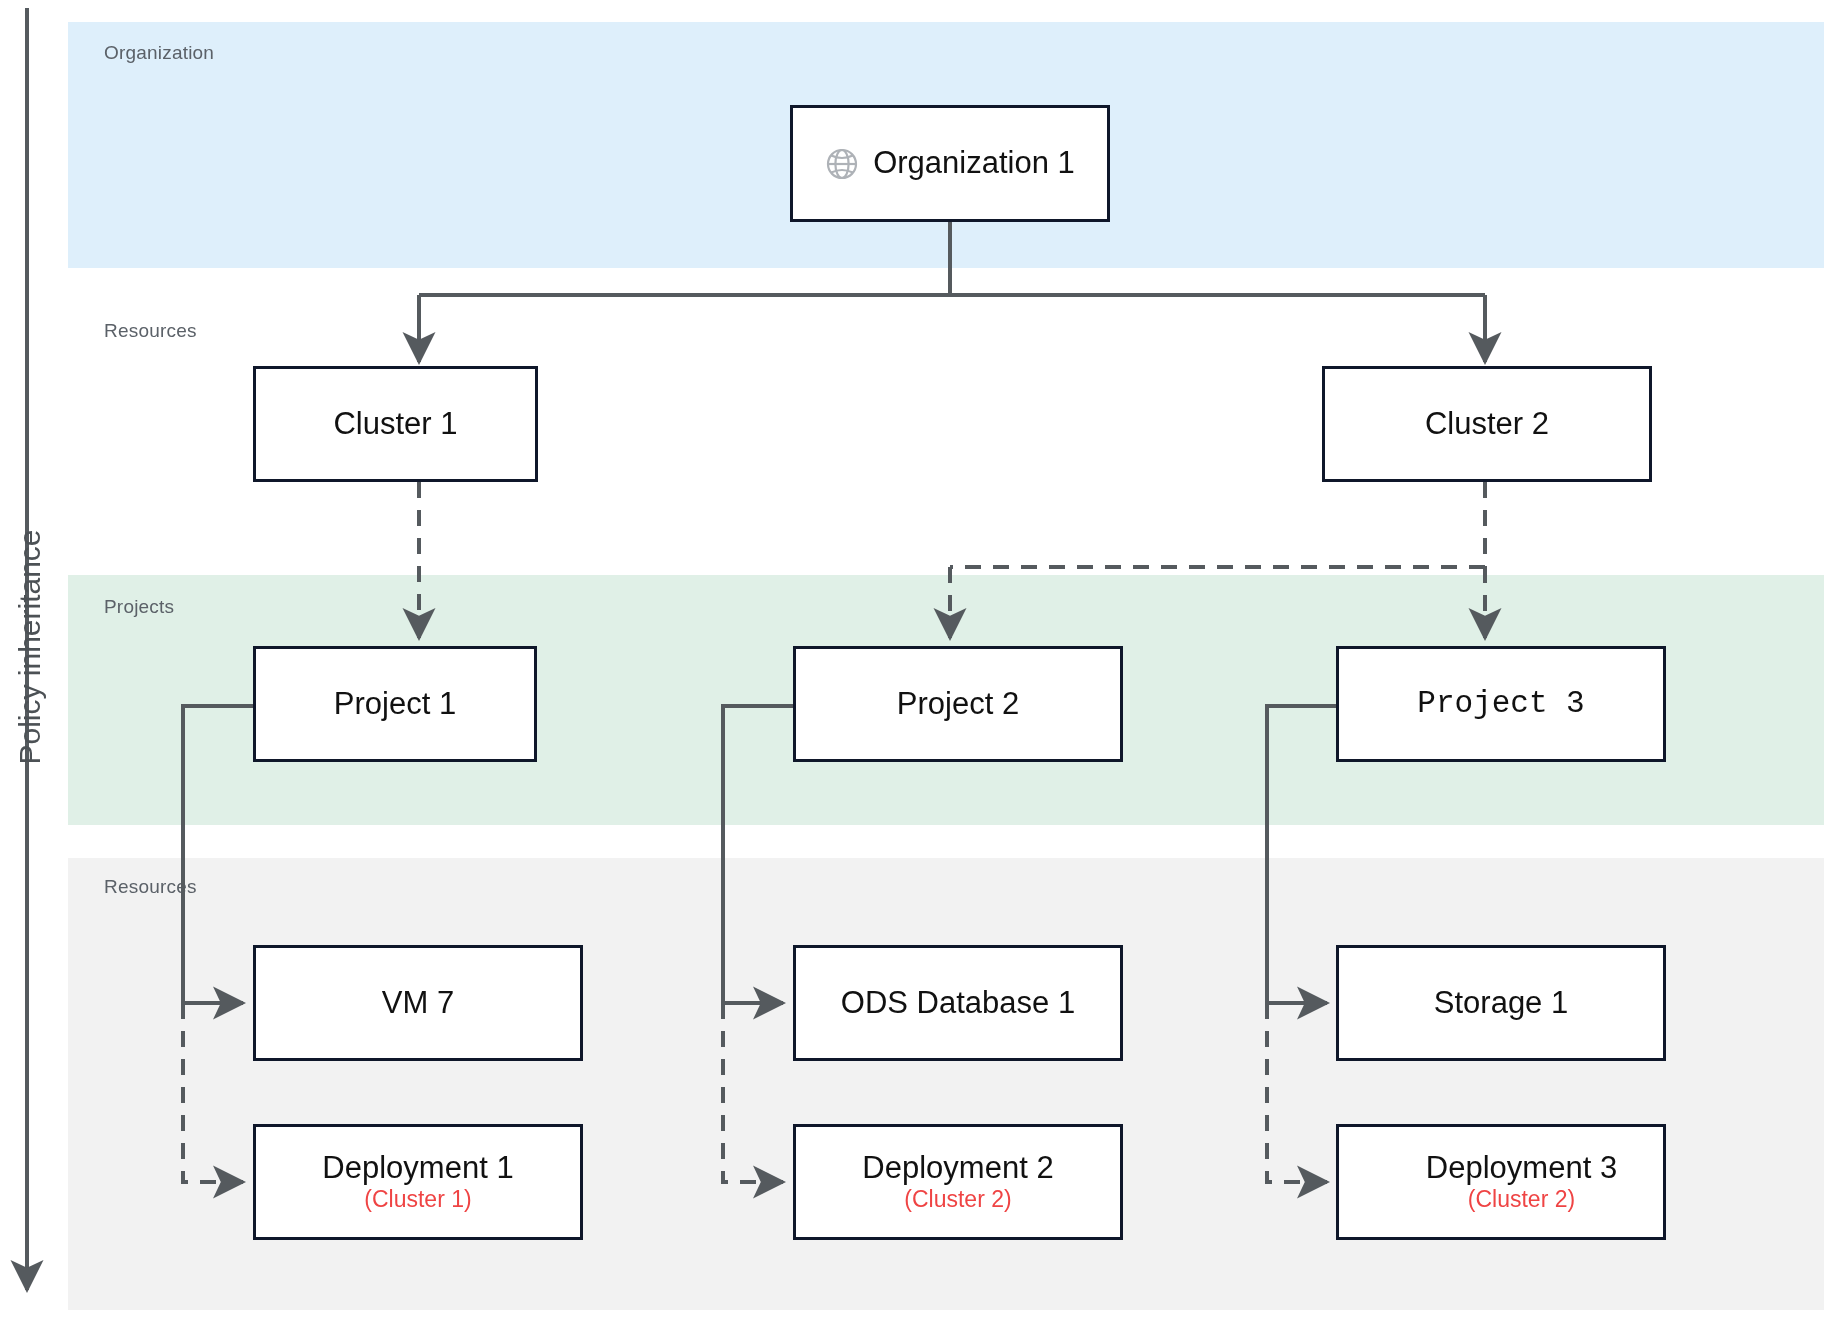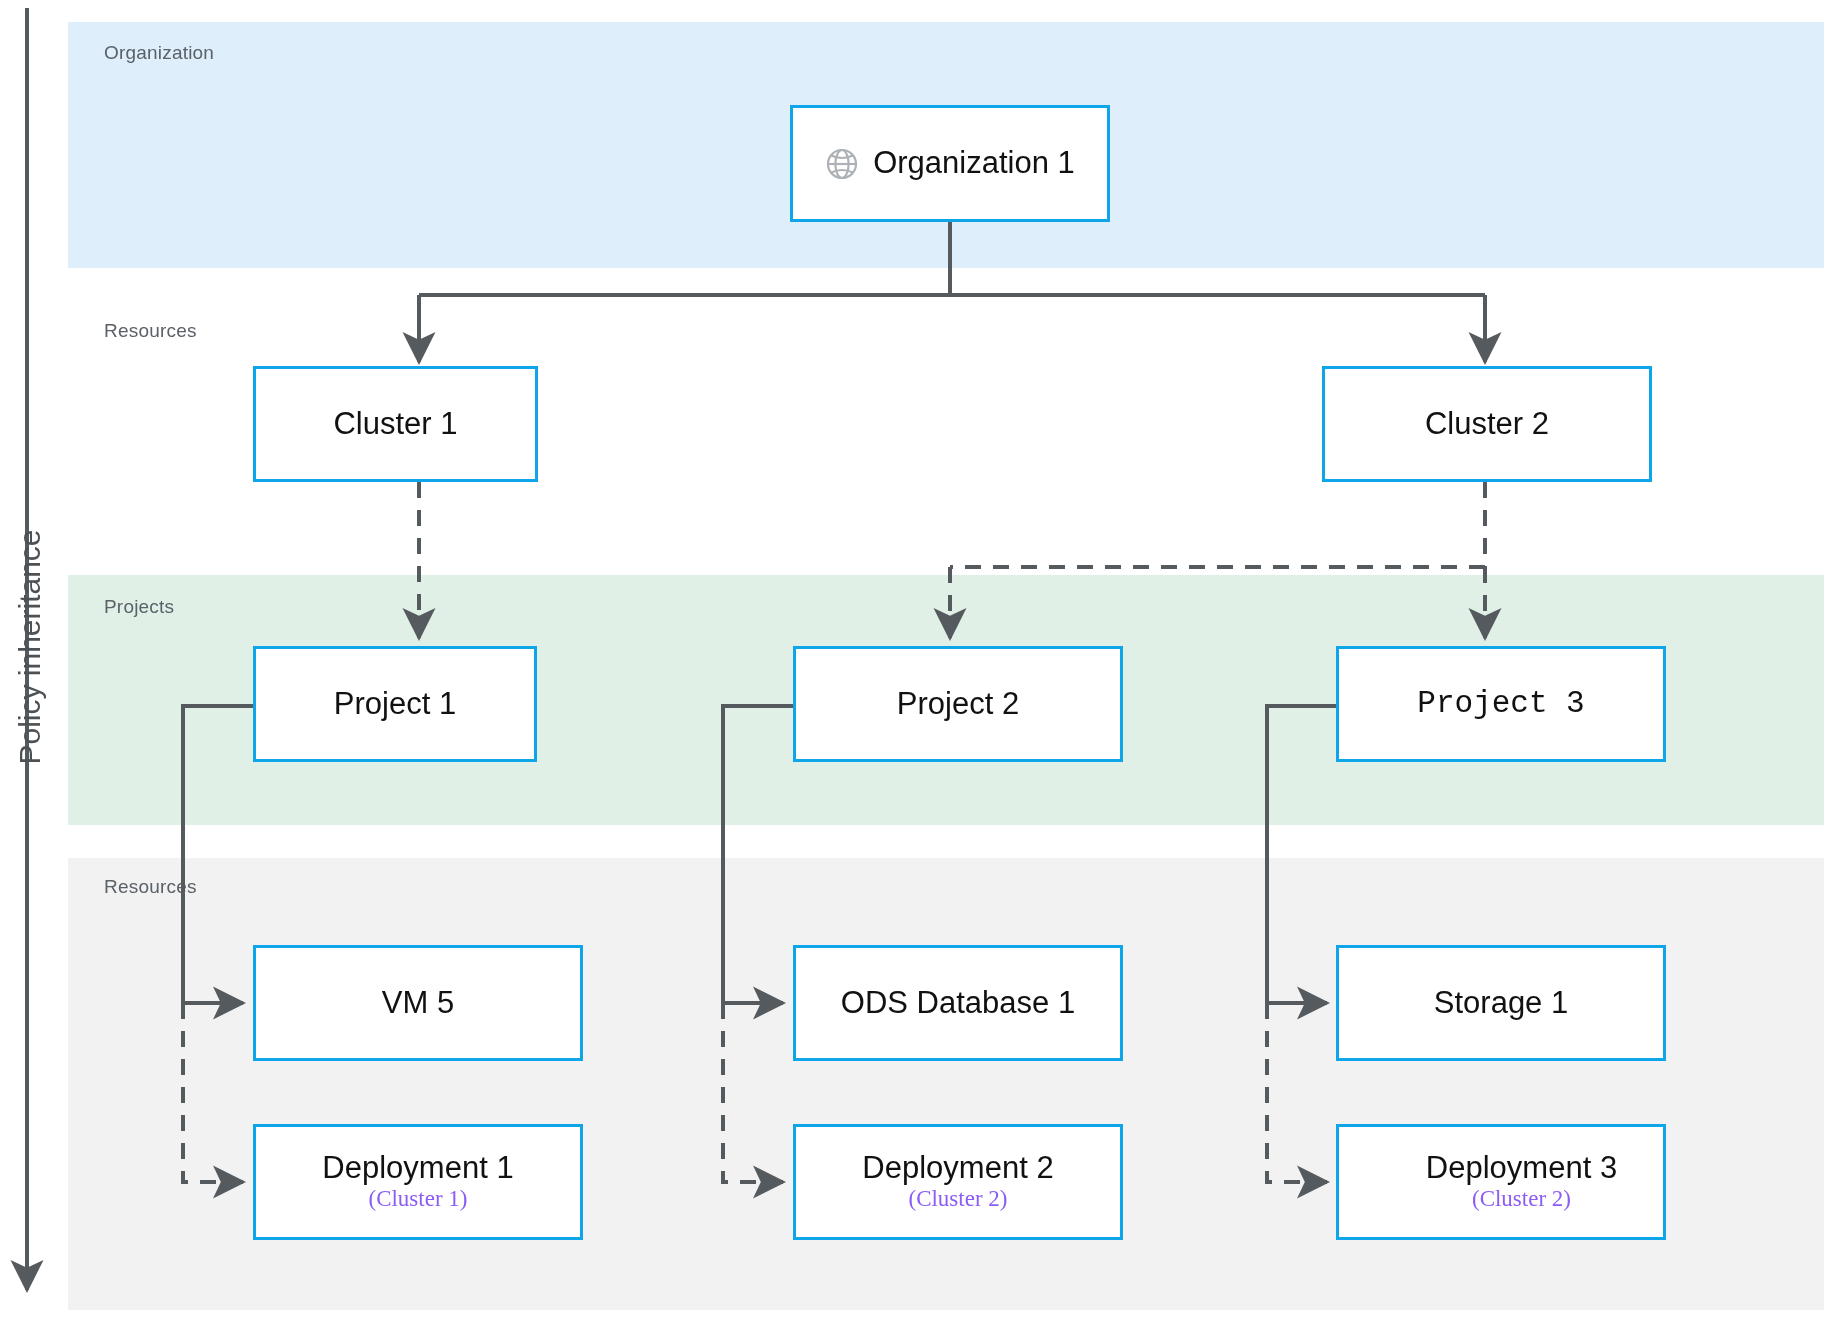--- a/index.html
+++ b/index.html
@@ -34,41 +34,40 @@
     color: #5b6168;
     font-size: 19px;
     letter-spacing: .2px;
     white-space: nowrap;
   }
 
   
   .node {
     position: absolute;
     background: #ffffff;
-    border: 3px solid #0ea5e9;
+    border: 3px solid #0f172a;
     box-sizing: border-box;
     display: flex;
     flex-direction: column;
     align-items: center;
     justify-content: center;
     color: #1a1a1a;
   }
   .node .title {
     font-size: 31px;
     line-height: 1.12;
     white-space: nowrap;
     color: #111111;
   }
   .node .subtitle {
     font-size: 23px;
     line-height: 1.15;
     white-space: nowrap;
-    color: #8b5cf6;
+    color: #ef4444;
     margin-top: 0;
-    font-family: Liberation Serif, serif;
   }
   .node.with-icon {
     flex-direction: row;
     gap: 14px;
   }
   .globe {
     width: 34px;
     height: 34px;
     flex: 0 0 34px;
     display: block;
@@ -188,21 +187,21 @@
     <span class="title">Project 1</span>
   </div>
   <div class="node" style="left:793px; top:646px; width:330px; height:116px;">
     <span class="title">Project 2</span>
   </div>
   <div class="node" style="left:1336px; top:646px; width:330px; height:116px;font-family:Liberation Mono, monospace;">
     <span class="title">Project 3</span>
   </div>
 
   <div class="node" style="left:253px; top:945px; width:330px; height:116px;">
-    <span class="title">VM 5</span>
+    <span class="title">VM 7</span>
   </div>
   <div class="node" style="left:793px; top:945px; width:330px; height:116px;">
     <span class="title">ODS Database 1</span>
   </div>
   <div class="node" style="left:1336px; top:945px; width:330px; height:116px;">
     <span class="title">Storage 1</span>
   </div>
 
   <div class="node" style="left:253px; top:1124px; width:330px; height:116px;">
     <span class="title">Deployment 1</span>

